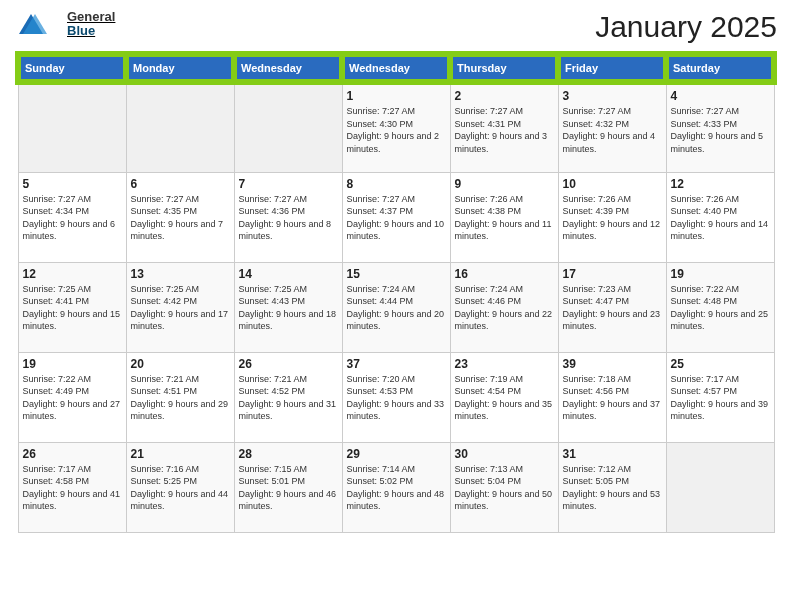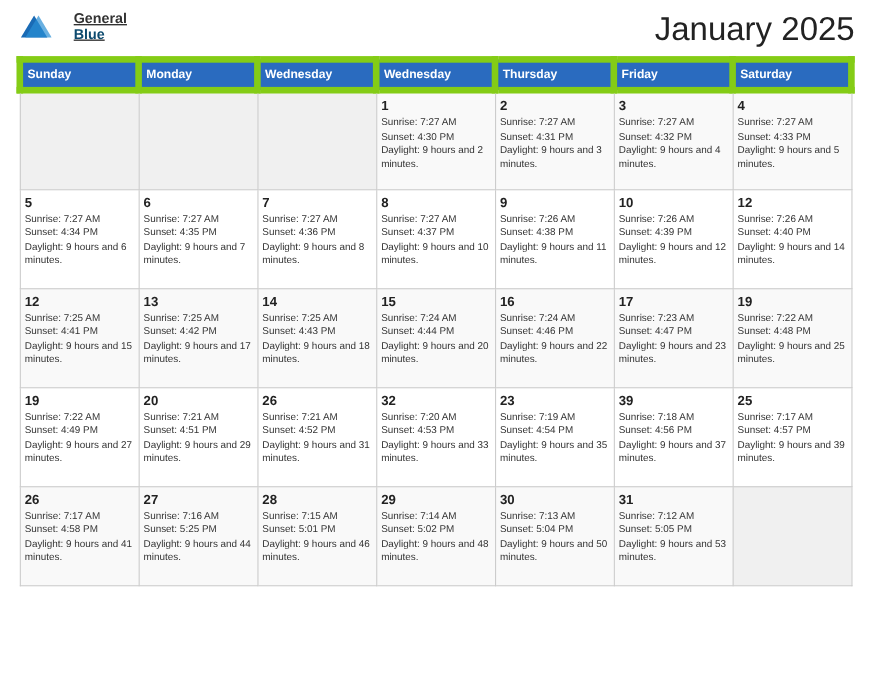--- a/index.html
+++ b/index.html
@@ -259,21 +259,21 @@
 Sunset: 4:51 PM
 Daylight: 9 hours and 29 minutes.</div>
           </td>
           <td>
             <div class="day-num">26</div>
             <div class="day-info" style="white-space: pre-line;">Sunrise: 7:21 AM
 Sunset: 4:52 PM
 Daylight: 9 hours and 31 minutes.</div>
           </td>
           <td>
-            <div class="day-num">32</div>
+            <div class="day-num">37</div>
             <div class="day-info" style="white-space: pre-line;">Sunrise: 7:20 AM
 Sunset: 4:53 PM
 Daylight: 9 hours and 33 minutes.</div>
           </td>
           <td>
             <div class="day-num">23</div>
             <div class="day-info" style="white-space: pre-line;">Sunrise: 7:19 AM
 Sunset: 4:54 PM
 Daylight: 9 hours and 35 minutes.</div>
           </td>
@@ -291,21 +291,21 @@
           </td>
         </tr>
         <tr>
           <td>
             <div class="day-num">26</div>
             <div class="day-info" style="white-space: pre-line;">Sunrise: 7:17 AM
 Sunset: 4:58 PM
 Daylight: 9 hours and 41 minutes.</div>
           </td>
           <td>
-            <div class="day-num">27</div>
+            <div class="day-num">21</div>
             <div class="day-info" style="white-space: pre-line;">Sunrise: 7:16 AM
 Sunset: 5:25 PM
 Daylight: 9 hours and 44 minutes.</div>
           </td>
           <td>
             <div class="day-num">28</div>
             <div class="day-info" style="white-space: pre-line;">Sunrise: 7:15 AM
 Sunset: 5:01 PM
 Daylight: 9 hours and 46 minutes.</div>
           </td>

